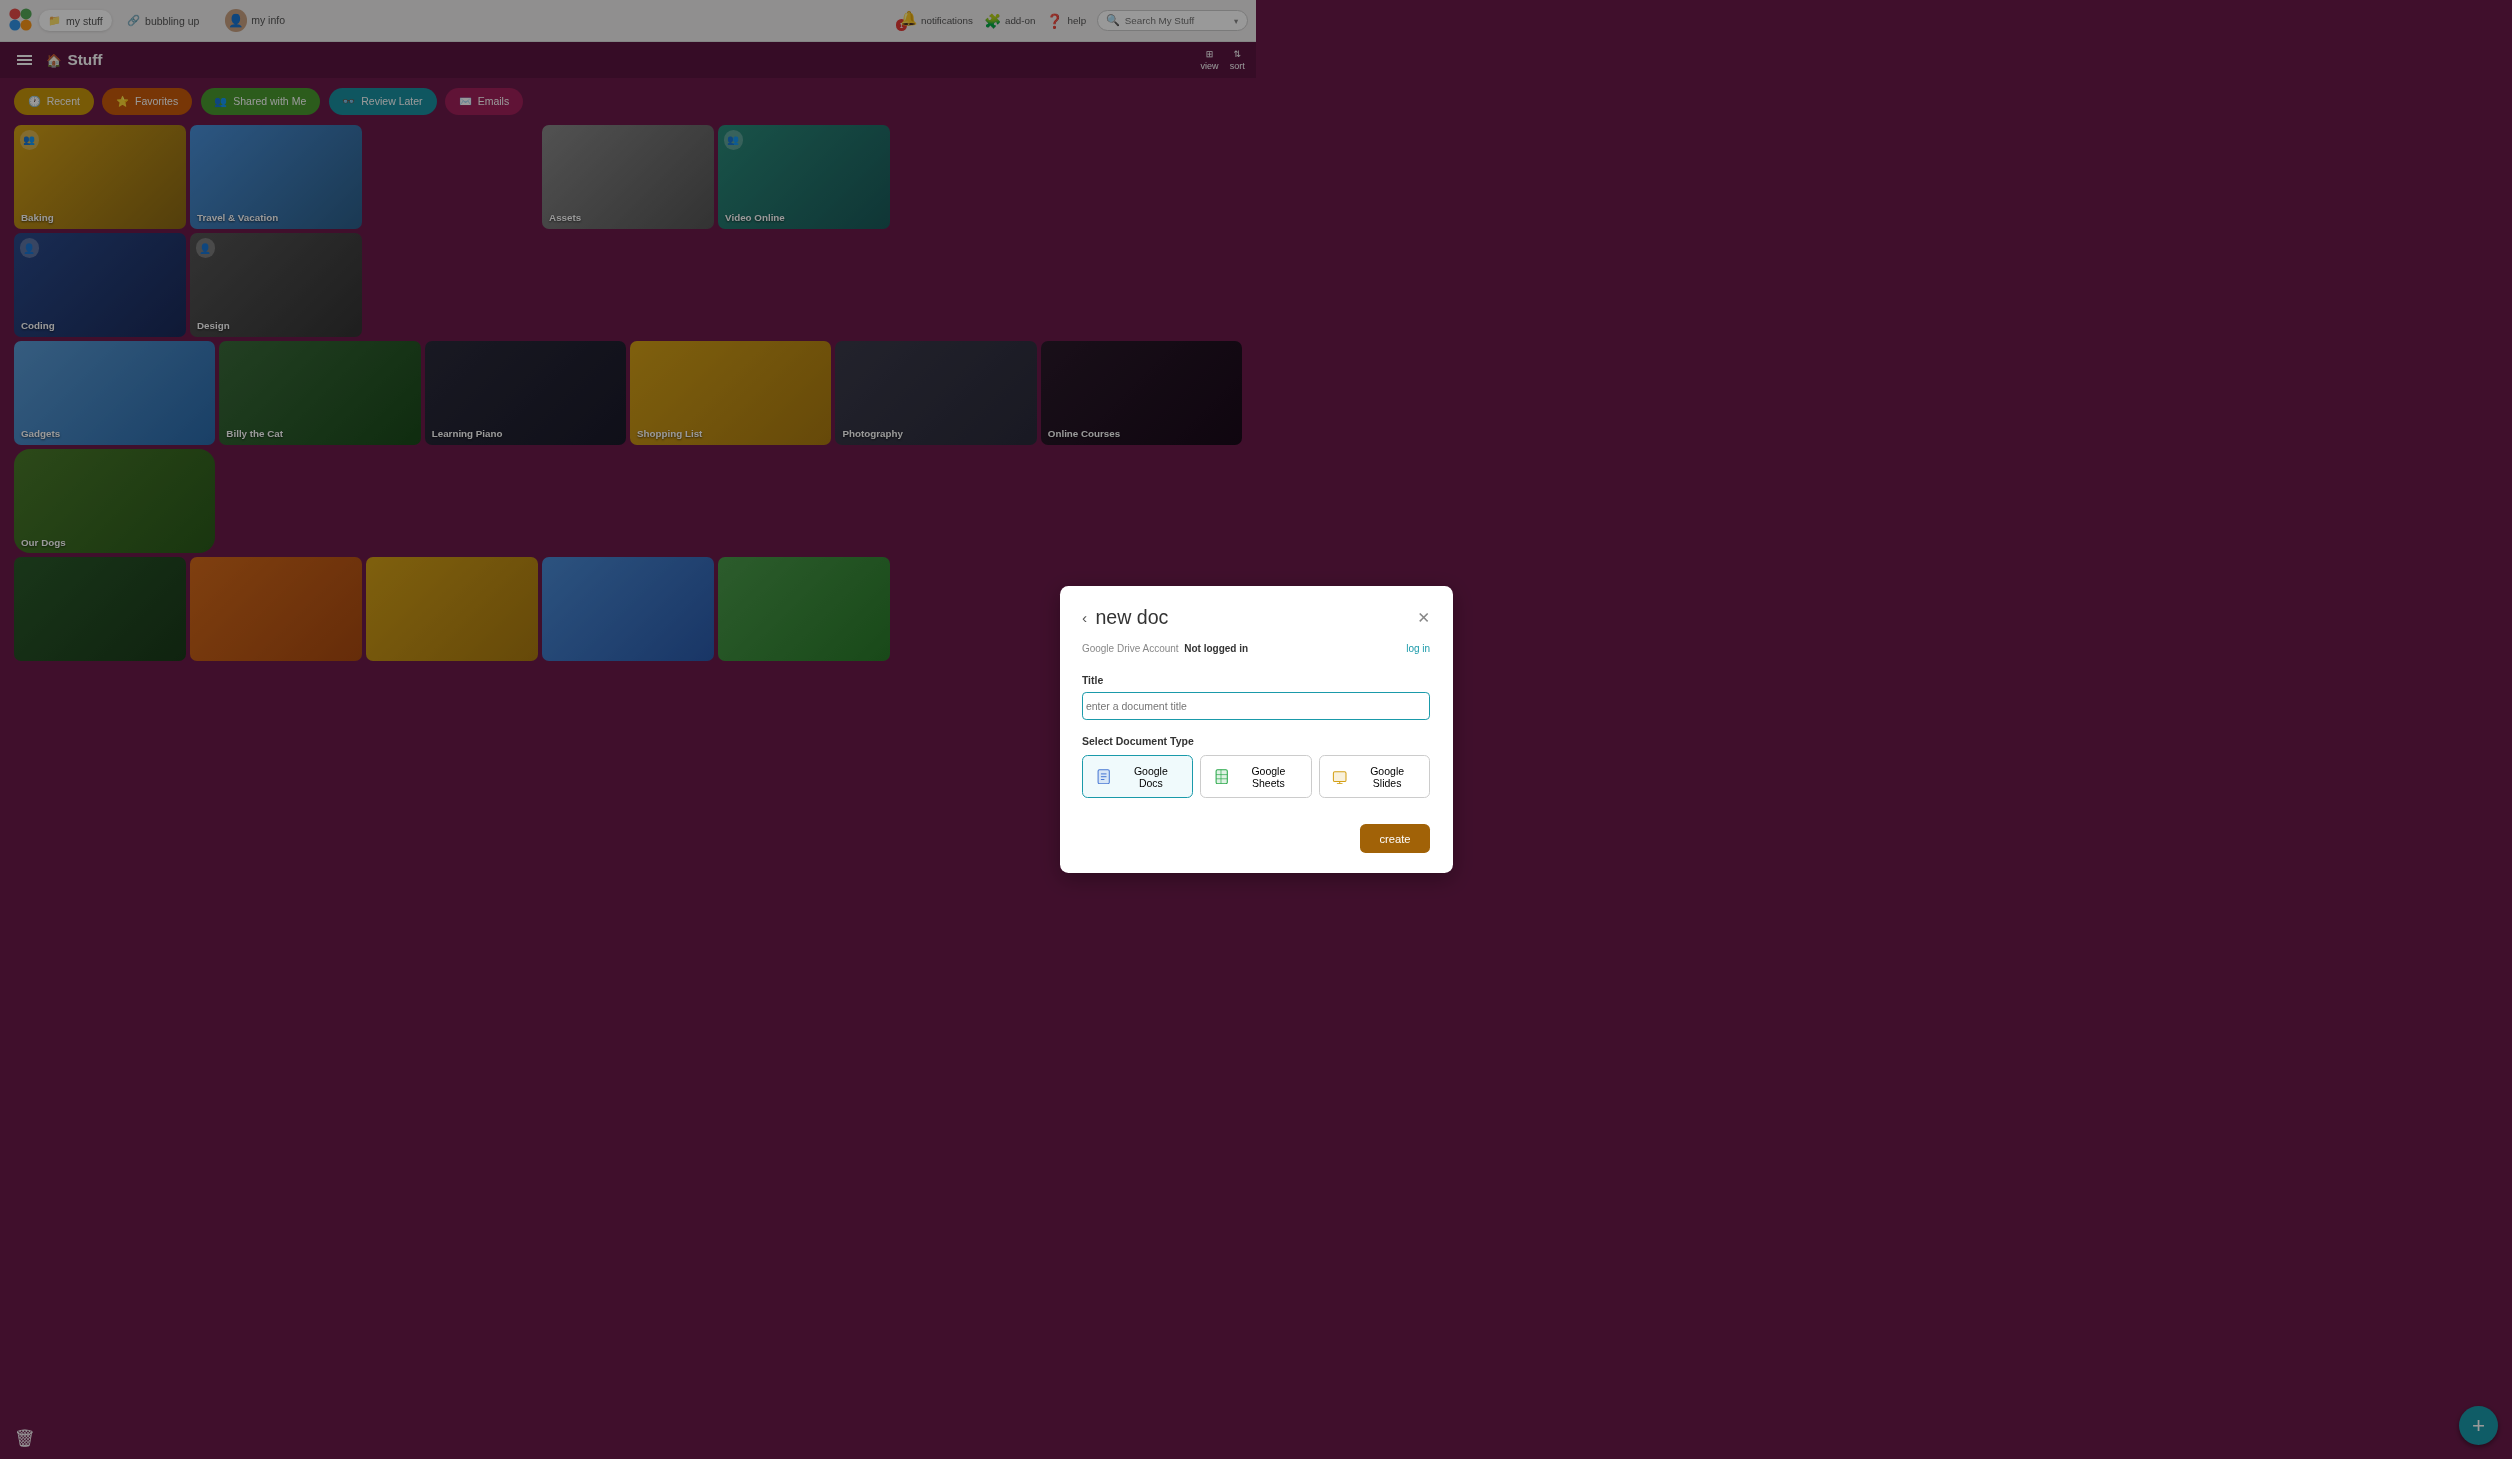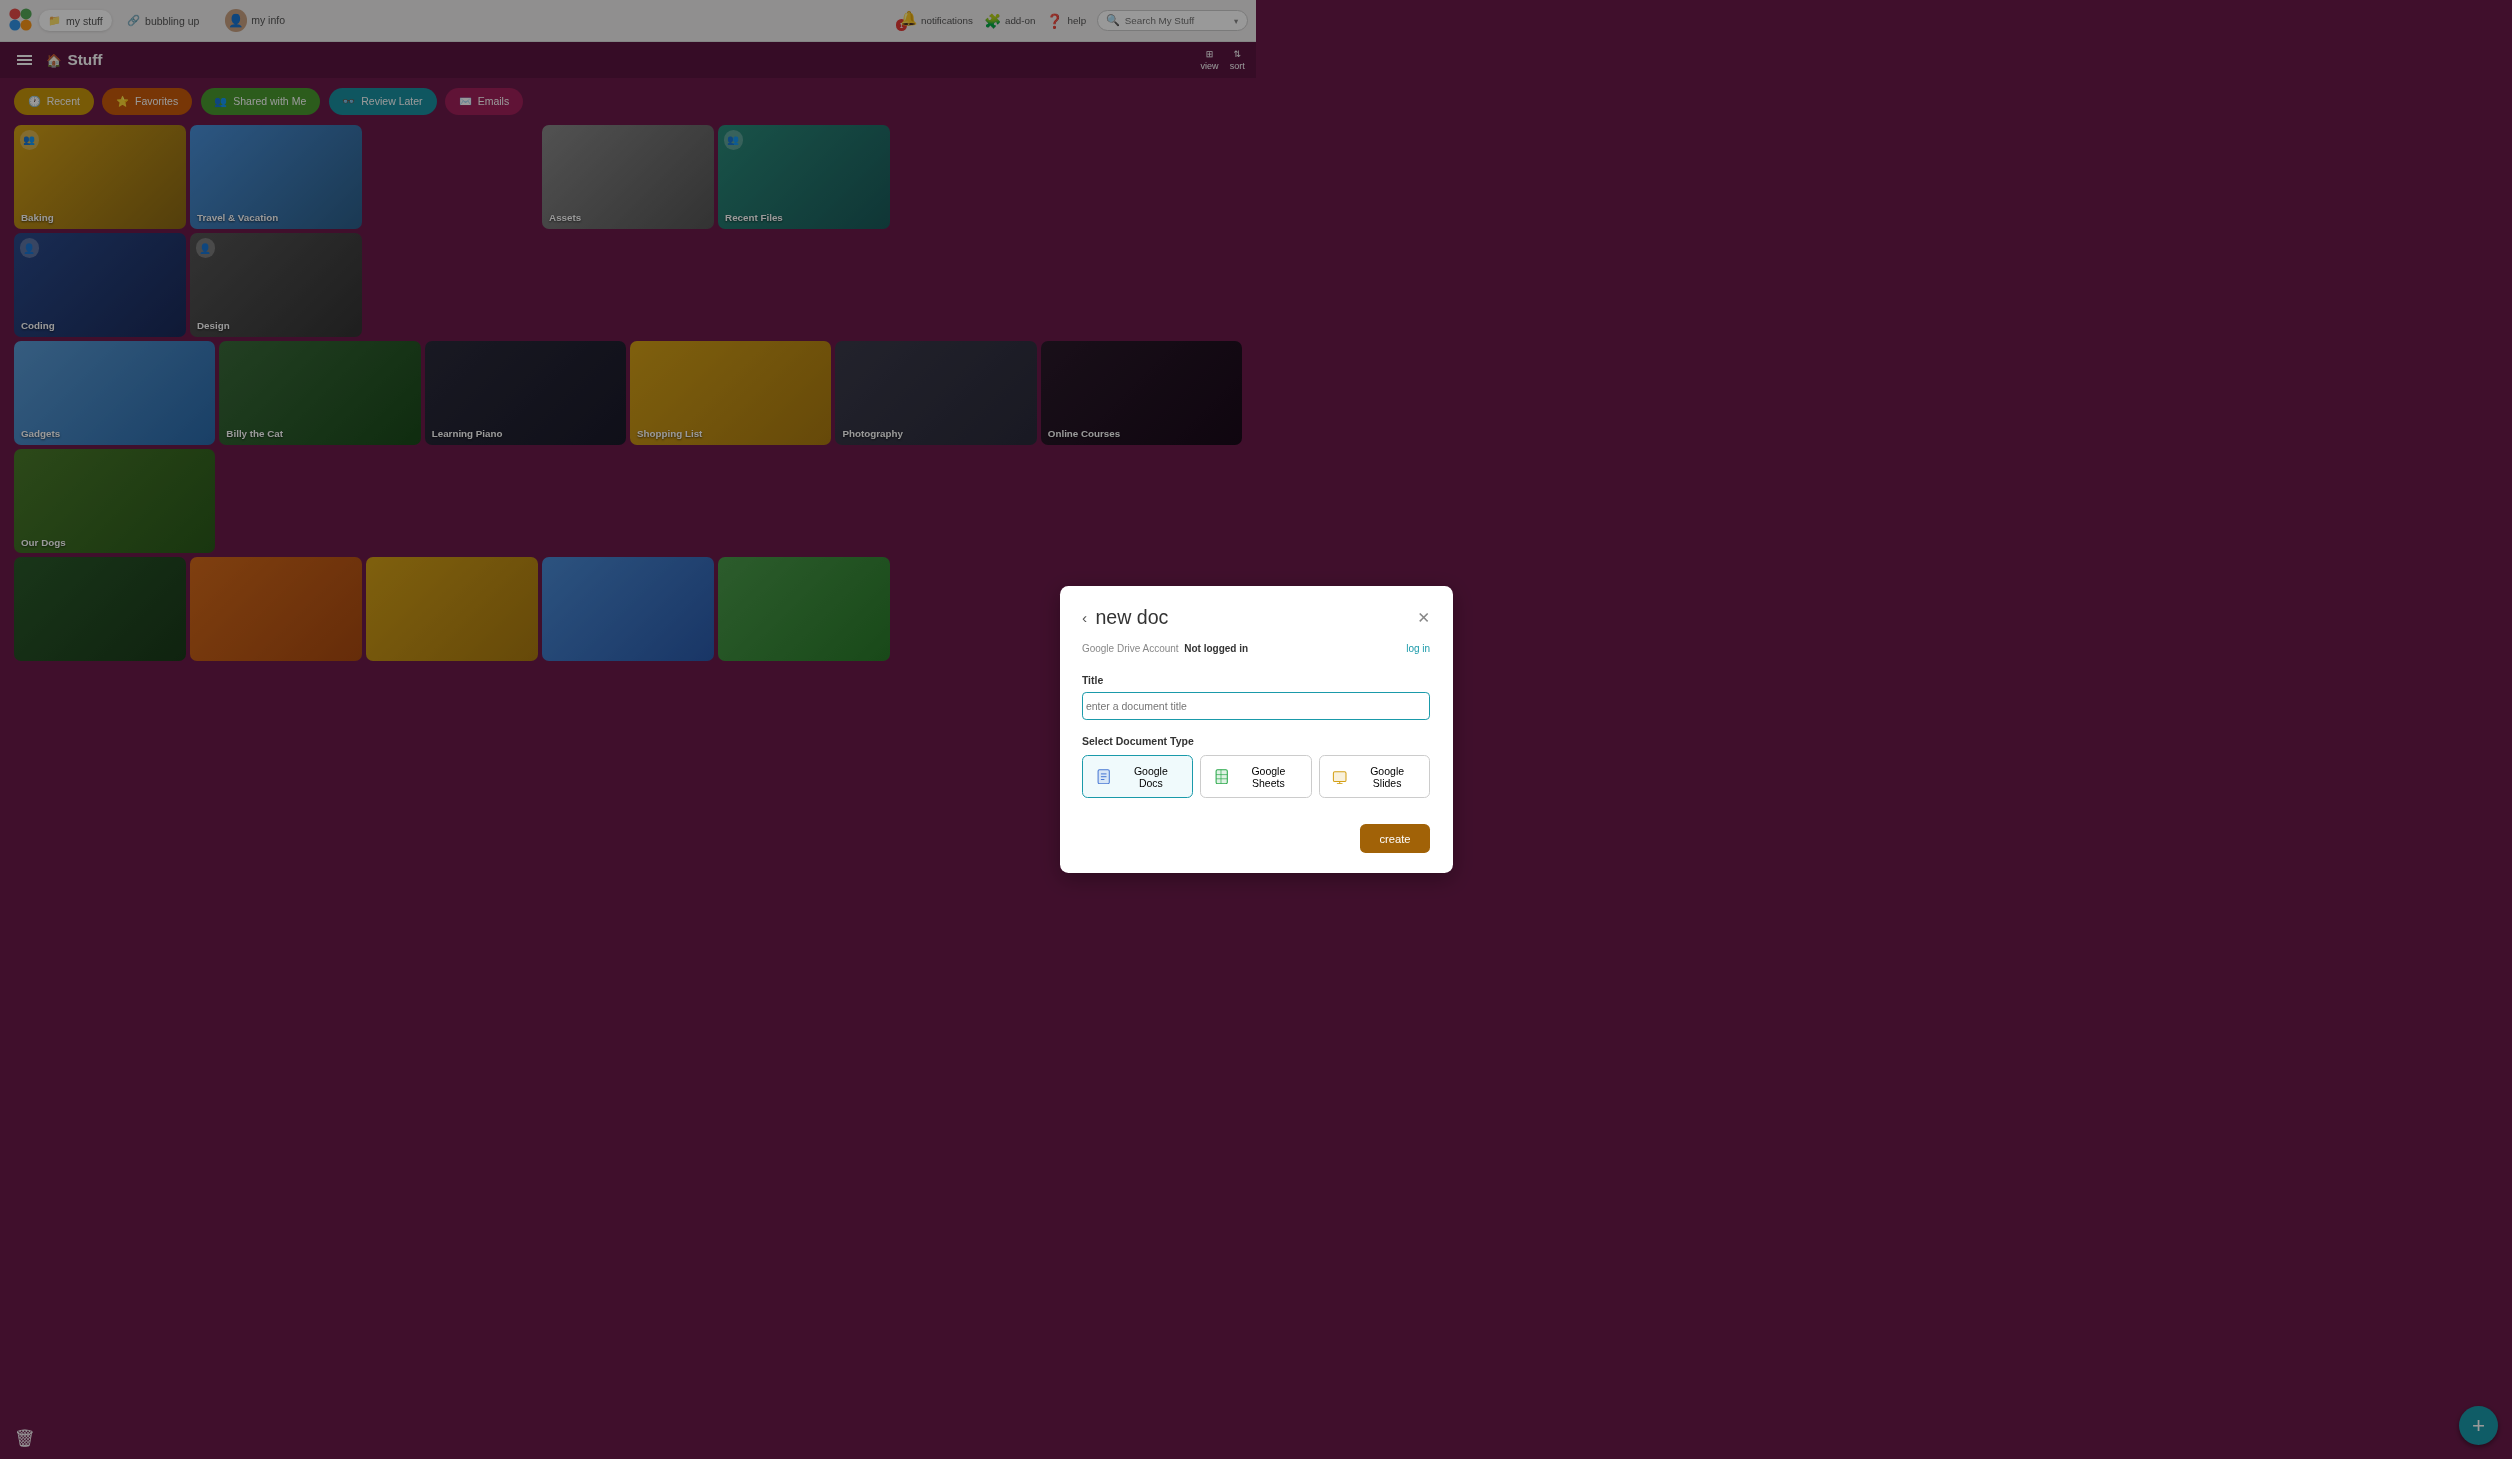--- a/index.html
+++ b/index.html
@@ -119,21 +119,21 @@
     .bg-video { background: linear-gradient(135deg, #2a8a7a 0%, #1a5a5a 100%); }
     .bg-coding { background: linear-gradient(135deg, #2a4a8a 0%, #1a2a5a 100%); }
     .bg-design { background: linear-gradient(135deg, #555 0%, #333 100%); }
     .bg-personal { background: linear-gradient(135deg, #9a4a8a 0%, #6a2a6a 100%); }
     .bg-gadgets { background: linear-gradient(135deg, #5a9ad4 0%, #2a6aaa 100%); }
     .bg-billy { background: linear-gradient(135deg, #3a6a3a 0%, #1a4a1a 100%); }
     .bg-piano { background: linear-gradient(135deg, #2a2a3a 0%, #1a1a2a 100%); }
     .bg-shopping { background: linear-gradient(135deg, #d4a017 0%, #aa7a10 100%); }
     .bg-photography { background: linear-gradient(135deg, #3a3a4a 0%, #2a2a3a 100%); }
     .bg-online { background: linear-gradient(135deg, #2a1a2a 0%, #1a0a1a 100%); }
-    .bg-dogs { background: linear-gradient(135deg, #4a7a2a 0%, #2a5a1a 100%); }
+    .bg-dogs { background: linear-gradient(135deg, #4a7a2a 0%, #2a5a1a 100%); border-radius: 16px; }
     .bg-r1 { background: linear-gradient(135deg, #2a5a2a 0%, #1a3a1a 100%); }
     .bg-r2 { background: linear-gradient(135deg, #d46a1a 0%, #aa4a10 100%); }
     .bg-r3 { background: linear-gradient(135deg, #d4a017 0%, #aa7a10 100%); }
     .bg-r4 { background: linear-gradient(135deg, #4a8ad4 0%, #2a5aaa 100%); }
     .bg-r5 { background: linear-gradient(135deg, #4a9a4a 0%, #2a7a2a 100%); }
     .fab {
       position: fixed; bottom: 14px; right: 14px;
       width: 39px; height: 39px; border-radius: 50%;
       background: #1a9aaa;
       display: flex; align-items: center; justify-content: center;
@@ -360,21 +360,21 @@
     <div style="height:104px;"></div>
 
     <div class="grid-item bg-assets">
       <div class="grid-item-bg">
         <span class="grid-label">Assets</span>
       </div>
     </div>
     <div class="grid-item bg-video">
       <div class="grid-icon">👥</div>
       <div class="grid-item-bg">
-        <span class="grid-label">Recent Files</span>
+        <span class="grid-label">Video Online</span>
       </div>
     </div>
     <div style="height:104px;"></div>
     <div style="height:104px;"></div>
   </div>
 
   <div style="display: grid; grid-template-columns: repeat(7, 1fr); gap: 4.2px; margin-bottom: 4.2px;">
     <div class="grid-item bg-coding">
       <div class="grid-icon">👤</div>
       <div class="grid-item-bg">

